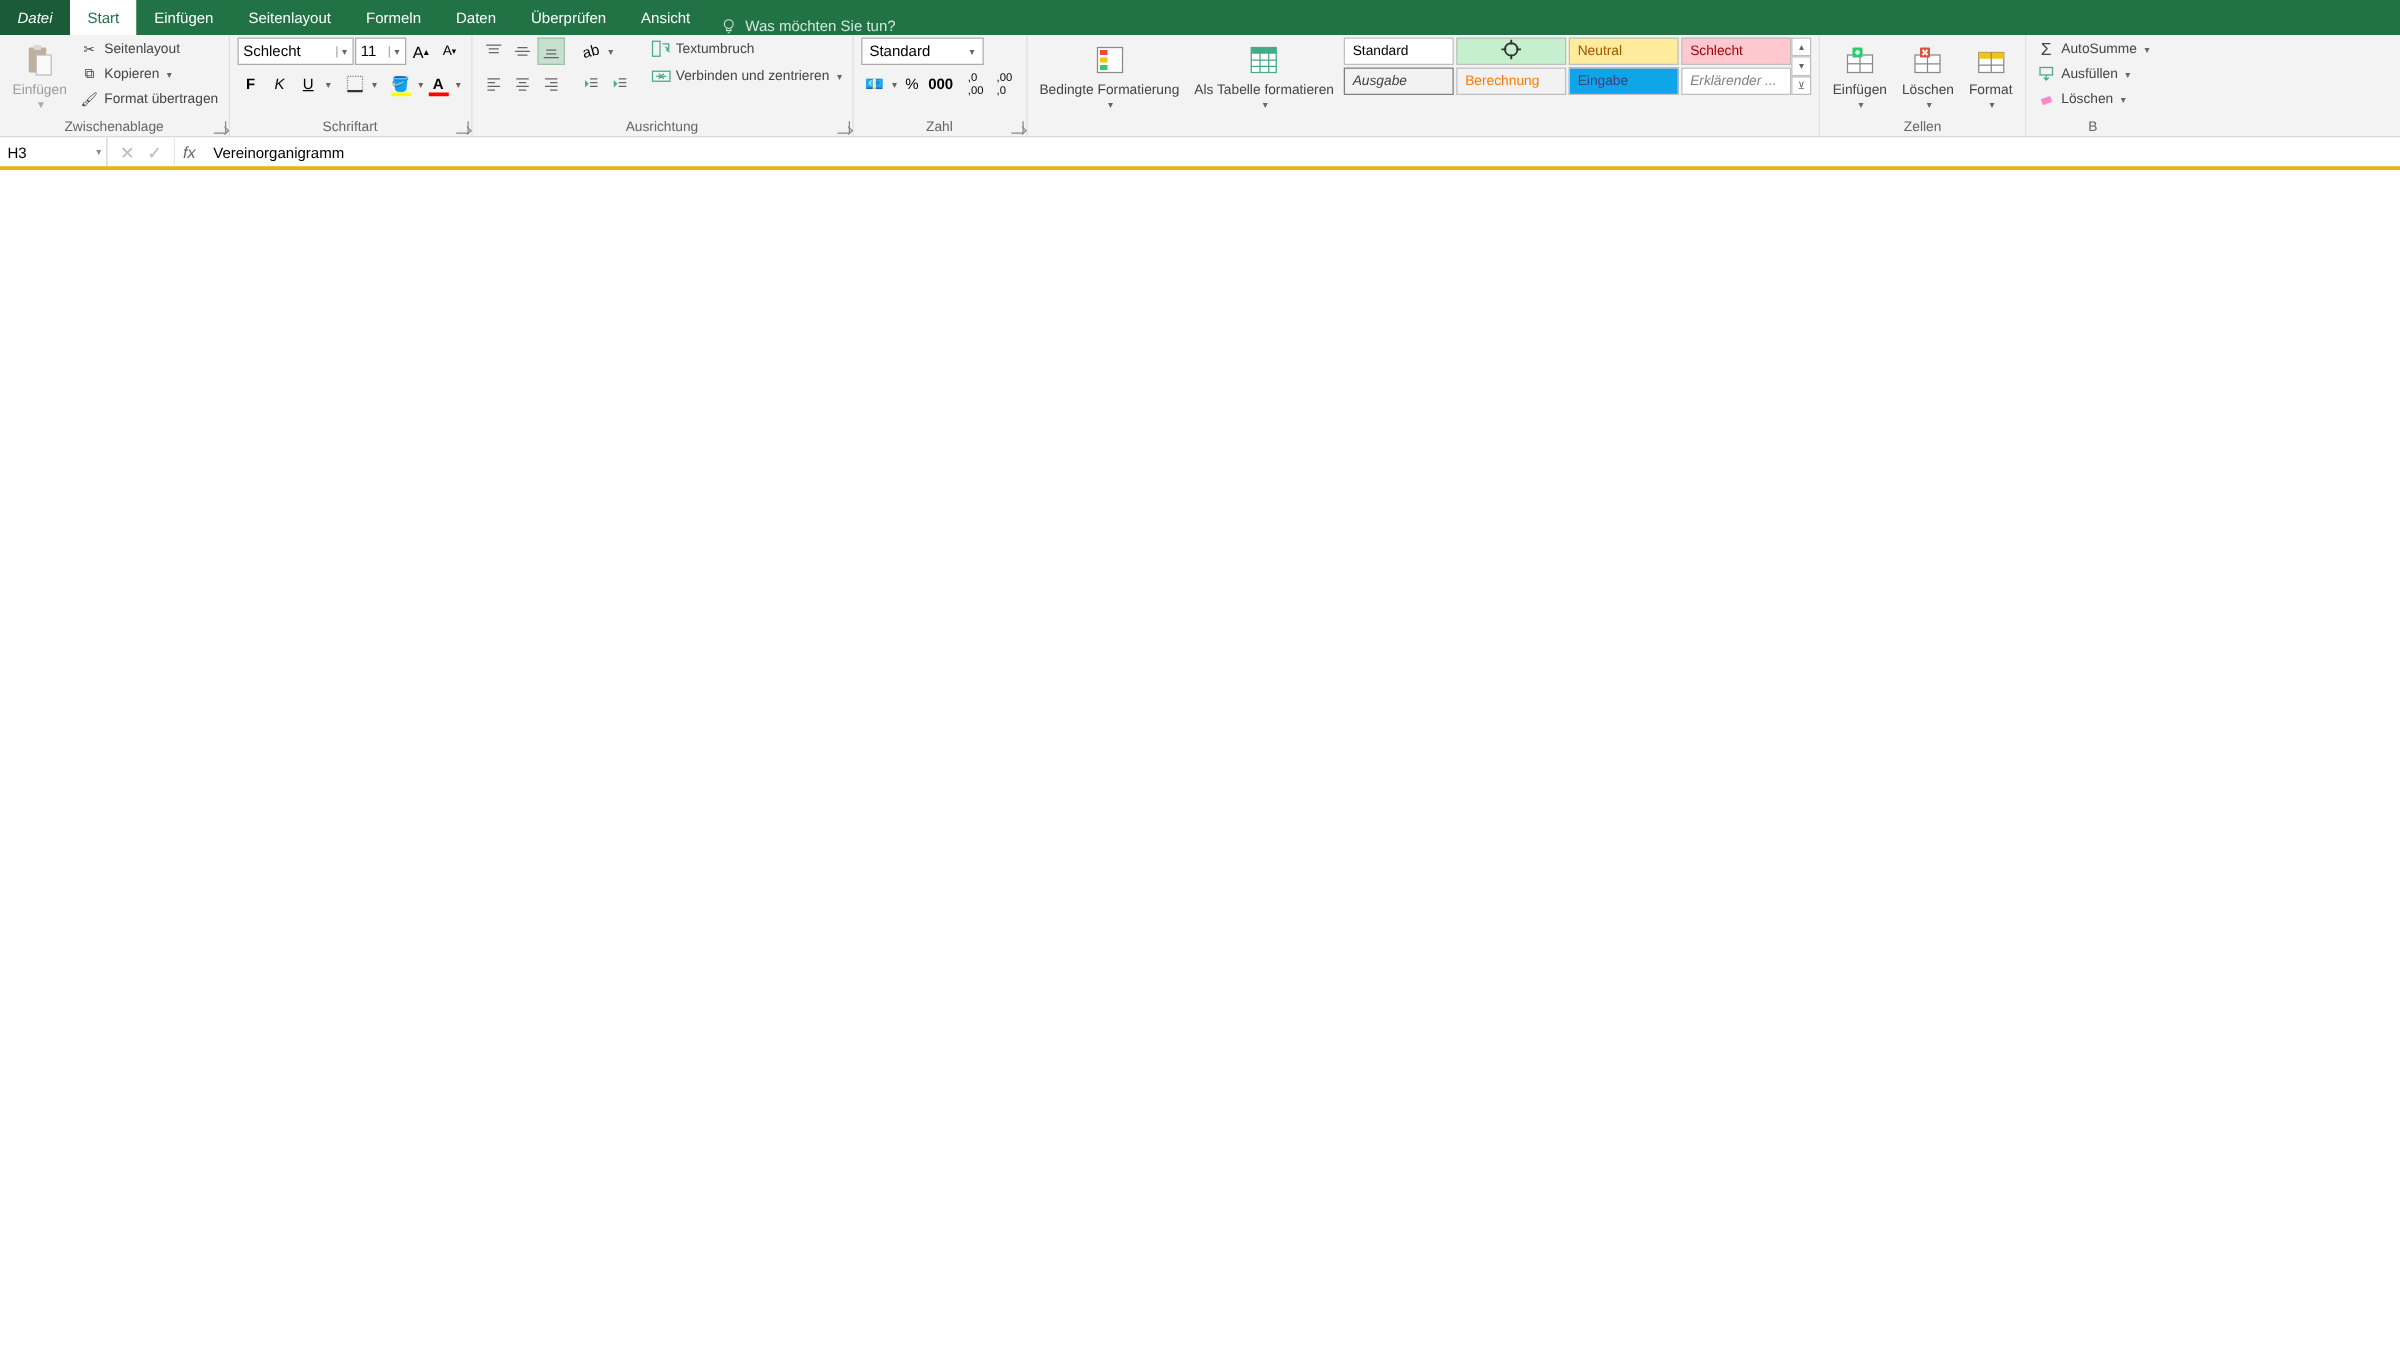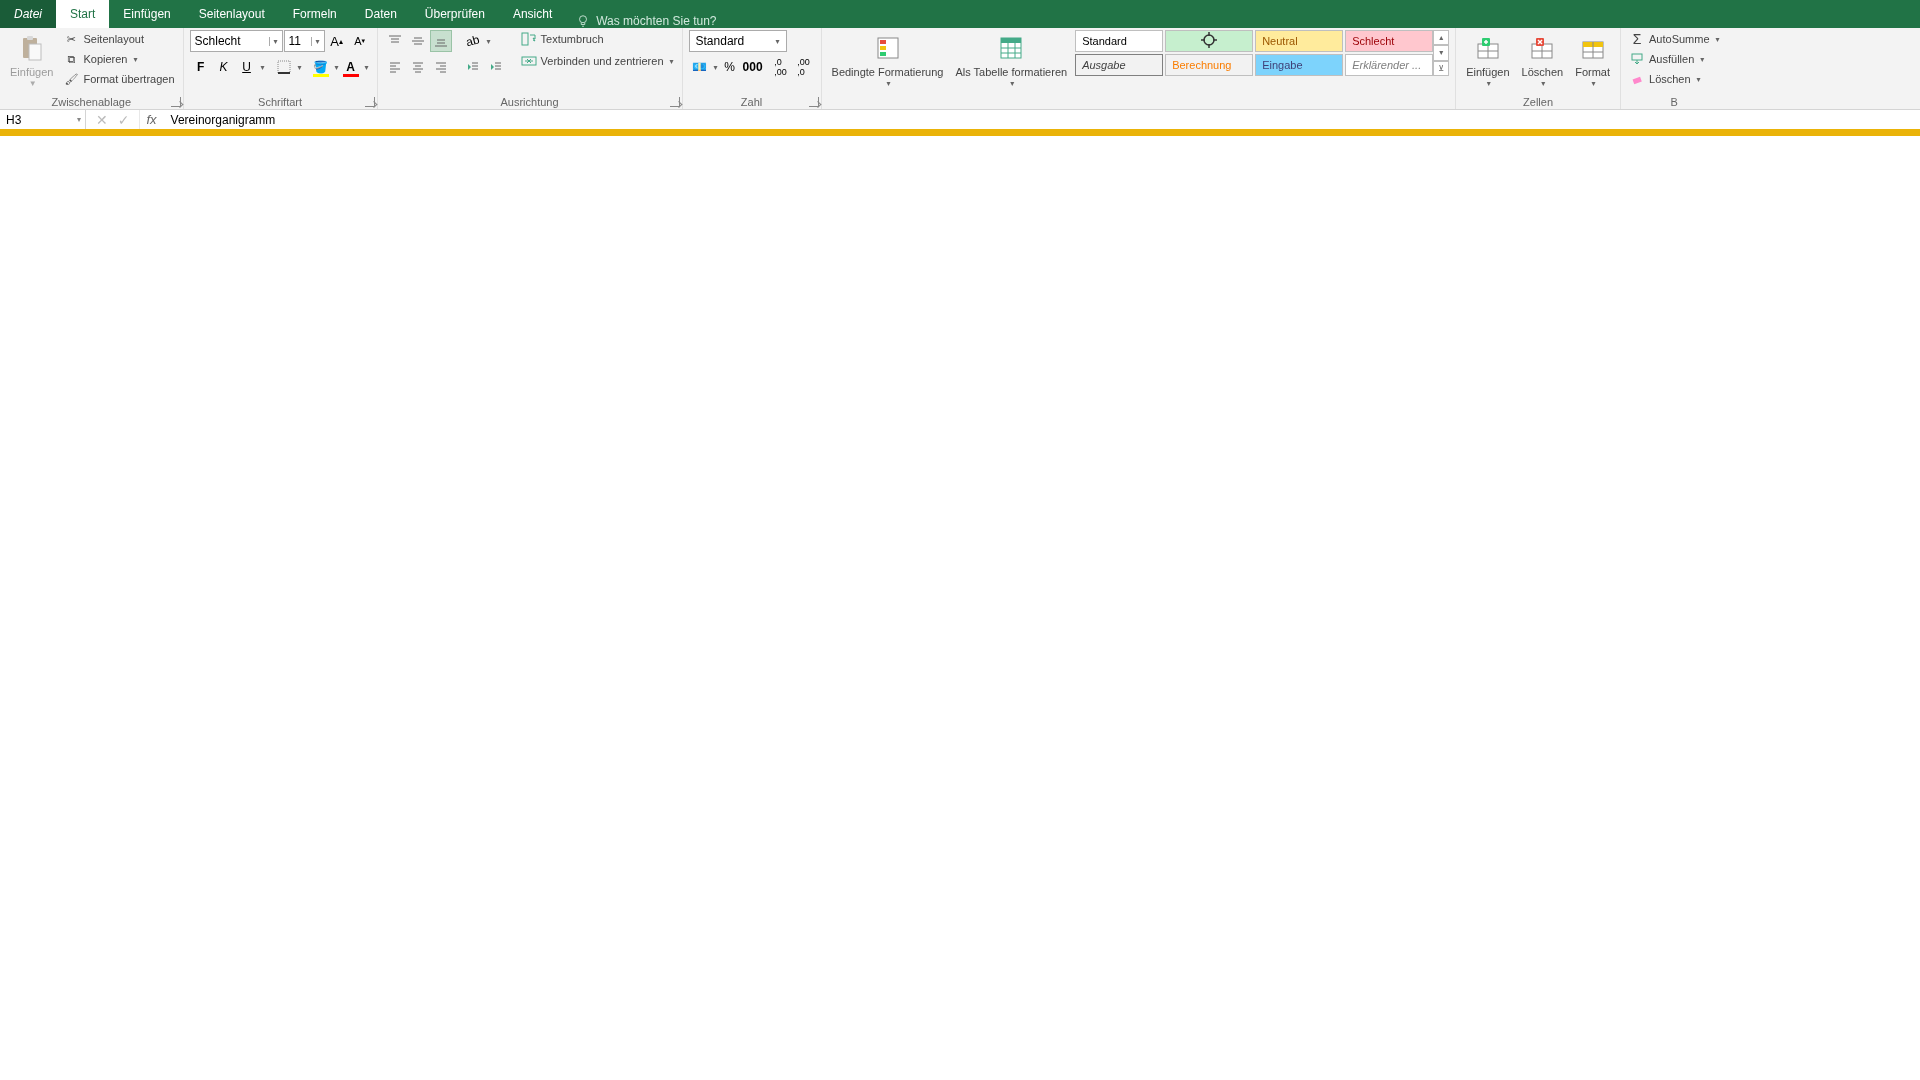--- a/index.html
+++ b/index.html
@@ -42,27 +42,27 @@
 
 .num-select { height: 22px; border: 1px solid #ababab; background: #fff; display: flex; align-items: center; padding: 0 6px; font-size: 12px; width: 98px; }
 
 .style-grid { display: grid; grid-template-columns: repeat(4, 88px); grid-template-rows: 22px 22px; gap: 2px; }
 .style-cell { border: 1px solid #bfbfbf; display: flex; align-items: center; padding: 0 6px; font-size: 11px; background: #fff; cursor: pointer; }
 .style-gut { background: #c6efce; color: #006100; }
 .style-neutral { background: #ffeb9c; color: #9c5700; }
 .style-bad { background: #ffc7ce; color: #9c0006; }
 .style-ausgabe { background: #f2f2f2; color: #3f3f3f; border: 1px solid #808080; font-style: italic; }
 .style-berechnung { background: #f2f2f2; color: #fa7d00; font-weight: normal; }
-.style-eingabe { background: #7dd3fc; color: #3f3f76; }
+.style-eingabe { background: #0ea5e9; color: #3f3f76; }
 .style-erkl { color: #7f7f7f; font-style: italic; }
 .style-scroll { display: flex; flex-direction: column; width: 16px; }
 .style-scroll-btn { flex: 1; border: 1px solid #bfbfbf; background: #fff; display: flex; align-items: center; justify-content: center; font-size: 8px; color: #666; cursor: pointer; }
 
 
-.formula-row { height: 26px; border-bottom: 7px solid #eab308; display: flex; align-items: stretch; background: #fff; }
+.formula-row { height: 26px; border-bottom: 3px solid #eab308; display: flex; align-items: stretch; background: #fff; }
 .name-box { width: 86px; border-right: 1px solid #d4d4d4; display: flex; align-items: center; padding: 0 6px; font-size: 12px; position: relative; }
 .name-box .dd { position: absolute; right: 4px; font-size: 8px; color: #888; }
 .fx-btns { display: flex; align-items: center; gap: 10px; padding: 0 10px; border-right: 1px solid #e8e8e8; }
 .fx-btns span { color: #bbb; font-size: 14px; cursor: pointer; }
 .fx-label { font-style: italic; color: #666; font-size: 13px; padding: 0 6px; display: flex; align-items: center; }
 .formula-input { flex: 1; display: flex; align-items: center; padding: 0 8px; font-size: 12px; }
 
 
 .grid-wrap { position: relative; }
 .sel-all { position: absolute; left: 0; top: 0; width: 20px; height: 20px; border-right: 1px solid #ccc; border-bottom: 1px solid #ccc; background: #f0f0f0; }

